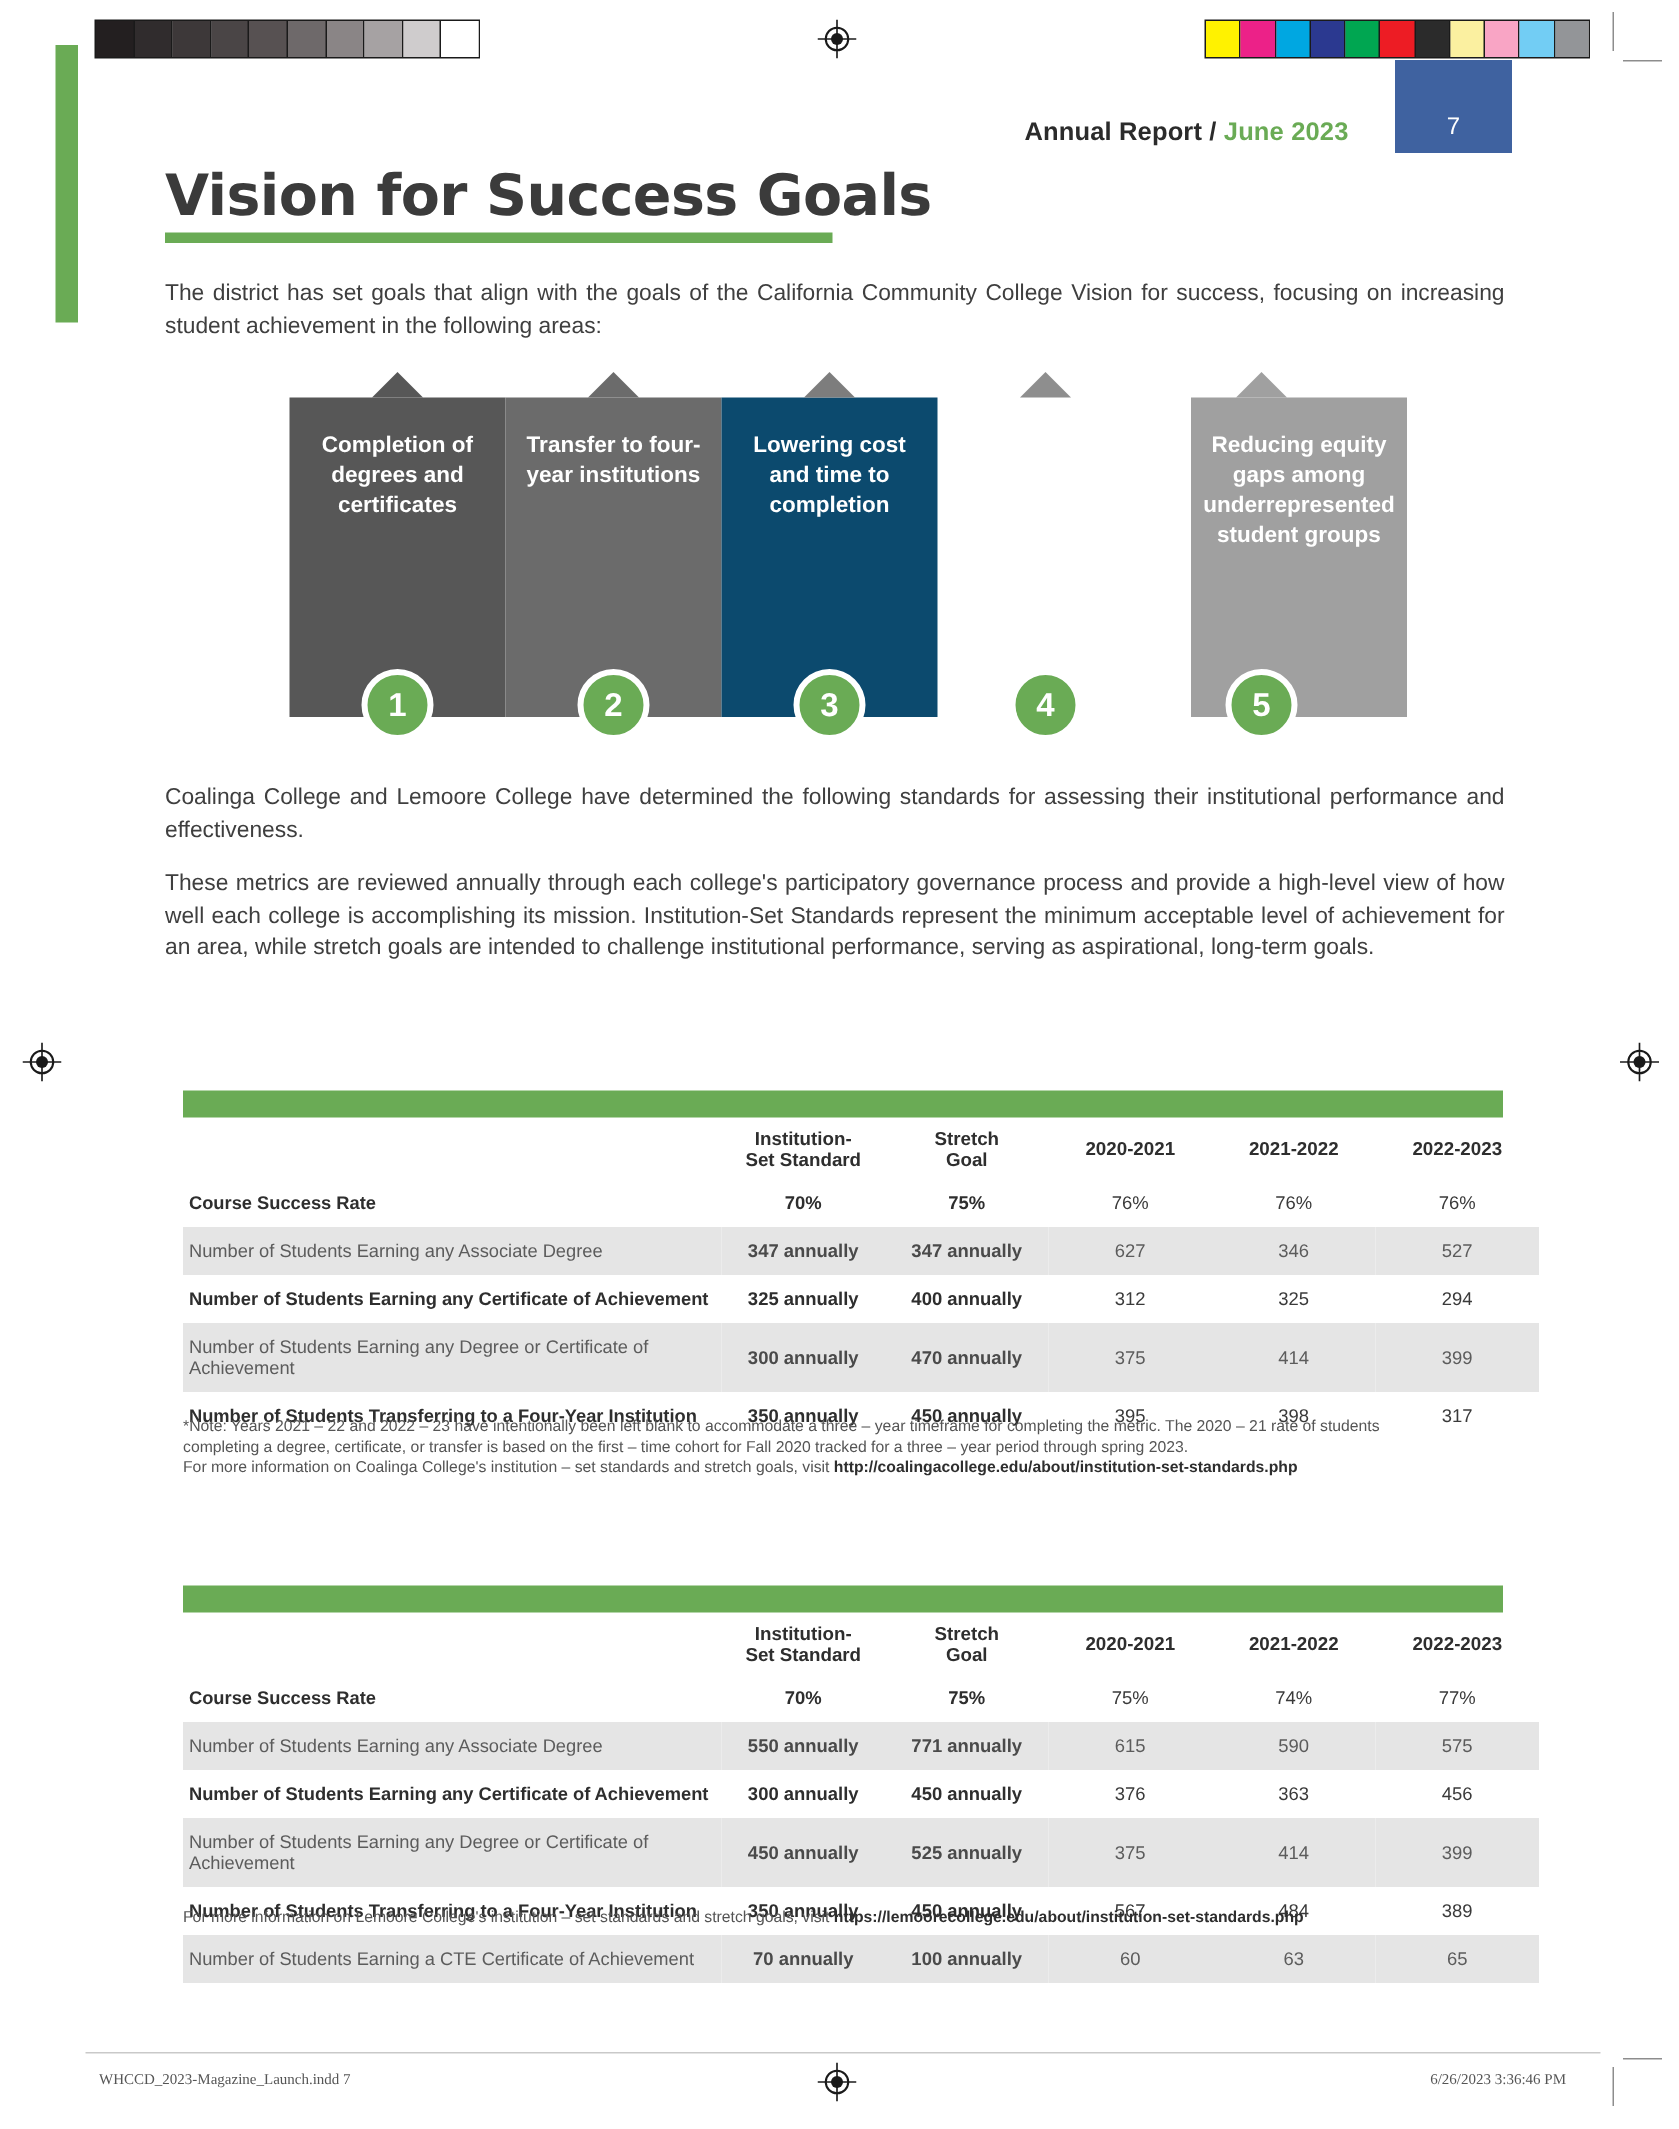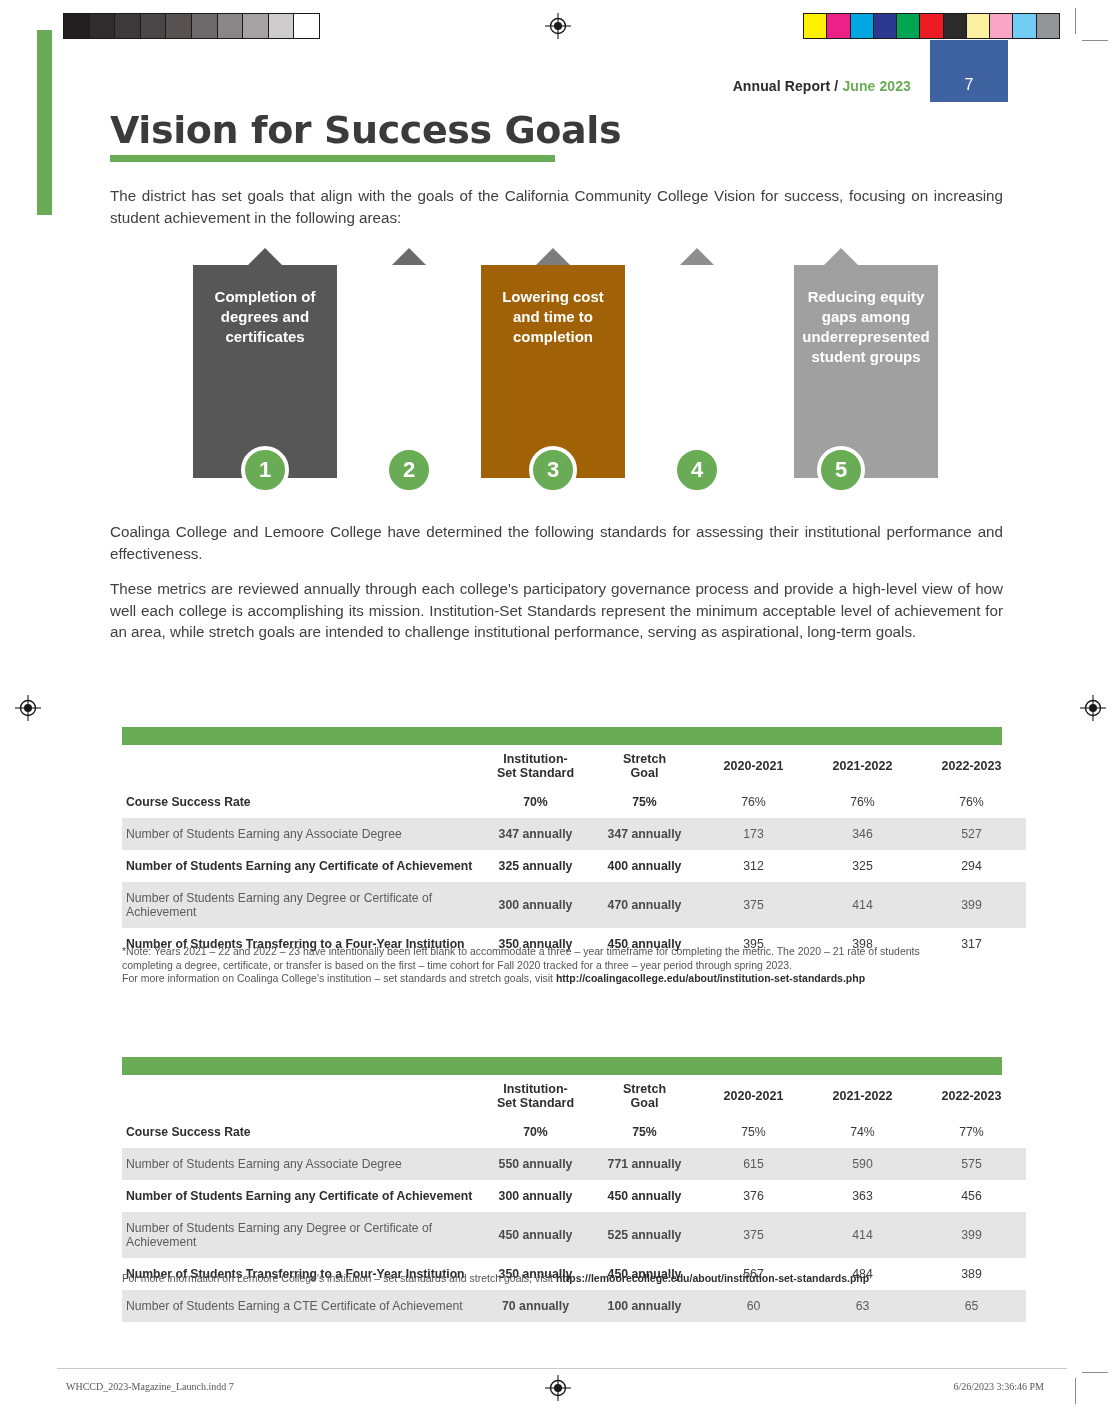--- a/index.html
+++ b/index.html
@@ -29,21 +29,21 @@
   .trim.v{width:1px;height:26px;}
 
   
   .side-accent{position:absolute;left:37px;top:30px;width:15px;height:185px;background:#6aab55;}
 
   .page-badge{position:absolute;left:930px;top:40px;width:78px;height:62px;
               background:#3f62a0;color:#ffffff;font-size:16px;
               display:flex;align-items:flex-end;justify-content:center;padding-bottom:8px;
               box-sizing:border-box;}
 
-  .kicker{position:absolute;right:208px;top:78px;font-size:14px;font-weight:bold;
+  .kicker{position:absolute;right:220px;top:78px;font-size:17px;font-weight:bold;
           color:#2b2b2b;white-space:nowrap;letter-spacing:.1px;}
   .kicker .date{color:#6aab55;font-weight:bold;}
 
   .page-title{position:absolute;left:110px;top:108px;font-size:38px;font-weight:bold;
               color:#3b3b3b;letter-spacing:-.4px;font-family:"DejaVu Sans",sans-serif;}
   .title-rule{position:absolute;left:110px;top:155px;width:445px;height:7px;background:#6aab55;}
 
   .para{position:absolute;left:110px;width:893px;font-size:15.2px;line-height:21.5px;
         color:#3f3f3f;text-align:justify;}
   .p-intro{top:185px;}
@@ -174,23 +174,24 @@
 
 <div class="page-title">Vision for Success Goals</div>
 <div class="title-rule"></div>
 
 <div class="para p-intro">The district has set goals that align with the goals of the California Community College Vision for success, focusing on increasing student achievement in the following areas:</div>
 
 <div class="goals" id="goals-container">
     <div class="goal-col" style="left: 0px; background: rgb(87, 87, 87);"><span>Completion of degrees and certificates</span></div>
     <div class="notch" style="left: 55px; border-bottom: 17px solid rgb(87, 87, 87);"></div>
     <div class="goal-num" style="left: 48px;">1</div>
+    <div class="goal-col" style="left: 144px; background: rgb(107, 107, 107);"><span>Transfer to four-year institutions</span></div>
     <div class="notch" style="left: 199px; border-bottom: 17px solid rgb(107, 107, 107);"></div>
     <div class="goal-num" style="left: 192px;">2</div>
-    <div class="goal-col" style="left: 288px; background: #a16207;"><span>Lowering cost and time to completion</span></div>
+    <div class="goal-col" style="left: 288px; background: #0c4a6e;"><span>Lowering cost and time to completion</span></div>
     <div class="notch" style="left: 343px; border-bottom: 17px solid rgb(125, 125, 125);"></div>
     <div class="goal-num" style="left: 336px;">3</div>
     <div class="notch" style="left: 487px; border-bottom: 17px solid rgb(142, 142, 142);"></div>
     <div class="goal-num" style="left: 480px;">4</div>
     <div class="goal-col" style="left: 576px; background: rgb(160, 160, 160); margin-left: 25px;"><span>Reducing equity gaps among underrepresented student groups</span></div>
     <div class="notch" style="left: 631px; border-bottom: 17px solid rgb(160, 160, 160);"></div>
     <div class="goal-num" style="left: 624px;">5</div>
   </div>
 
 <div class="para p-2">Coalinga College and Lemoore College have determined the following standards for assessing their institutional performance and effectiveness.</div>
@@ -215,21 +216,21 @@
           <td class="c-num bold-val">70%</td>
           <td class="c-num bold-val">75%</td>
           <td class="c-num">76%</td>
           <td class="c-num">76%</td>
           <td class="c-num">76%</td>
         </tr>
         <tr class="alt">
           <td class="c-label">Number of Students Earning any Associate Degree</td>
           <td class="c-num bold-val">347 annually</td>
           <td class="c-num bold-val">347 annually</td>
-          <td class="c-num">173</td>
+          <td class="c-num">627</td>
           <td class="c-num">346</td>
           <td class="c-num">527</td>
         </tr>
         <tr>
           <td class="c-label strong">Number of Students Earning any Certificate of Achievement</td>
           <td class="c-num bold-val">325 annually</td>
           <td class="c-num bold-val">400 annually</td>
           <td class="c-num">312</td>
           <td class="c-num">325</td>
           <td class="c-num">294</td>

